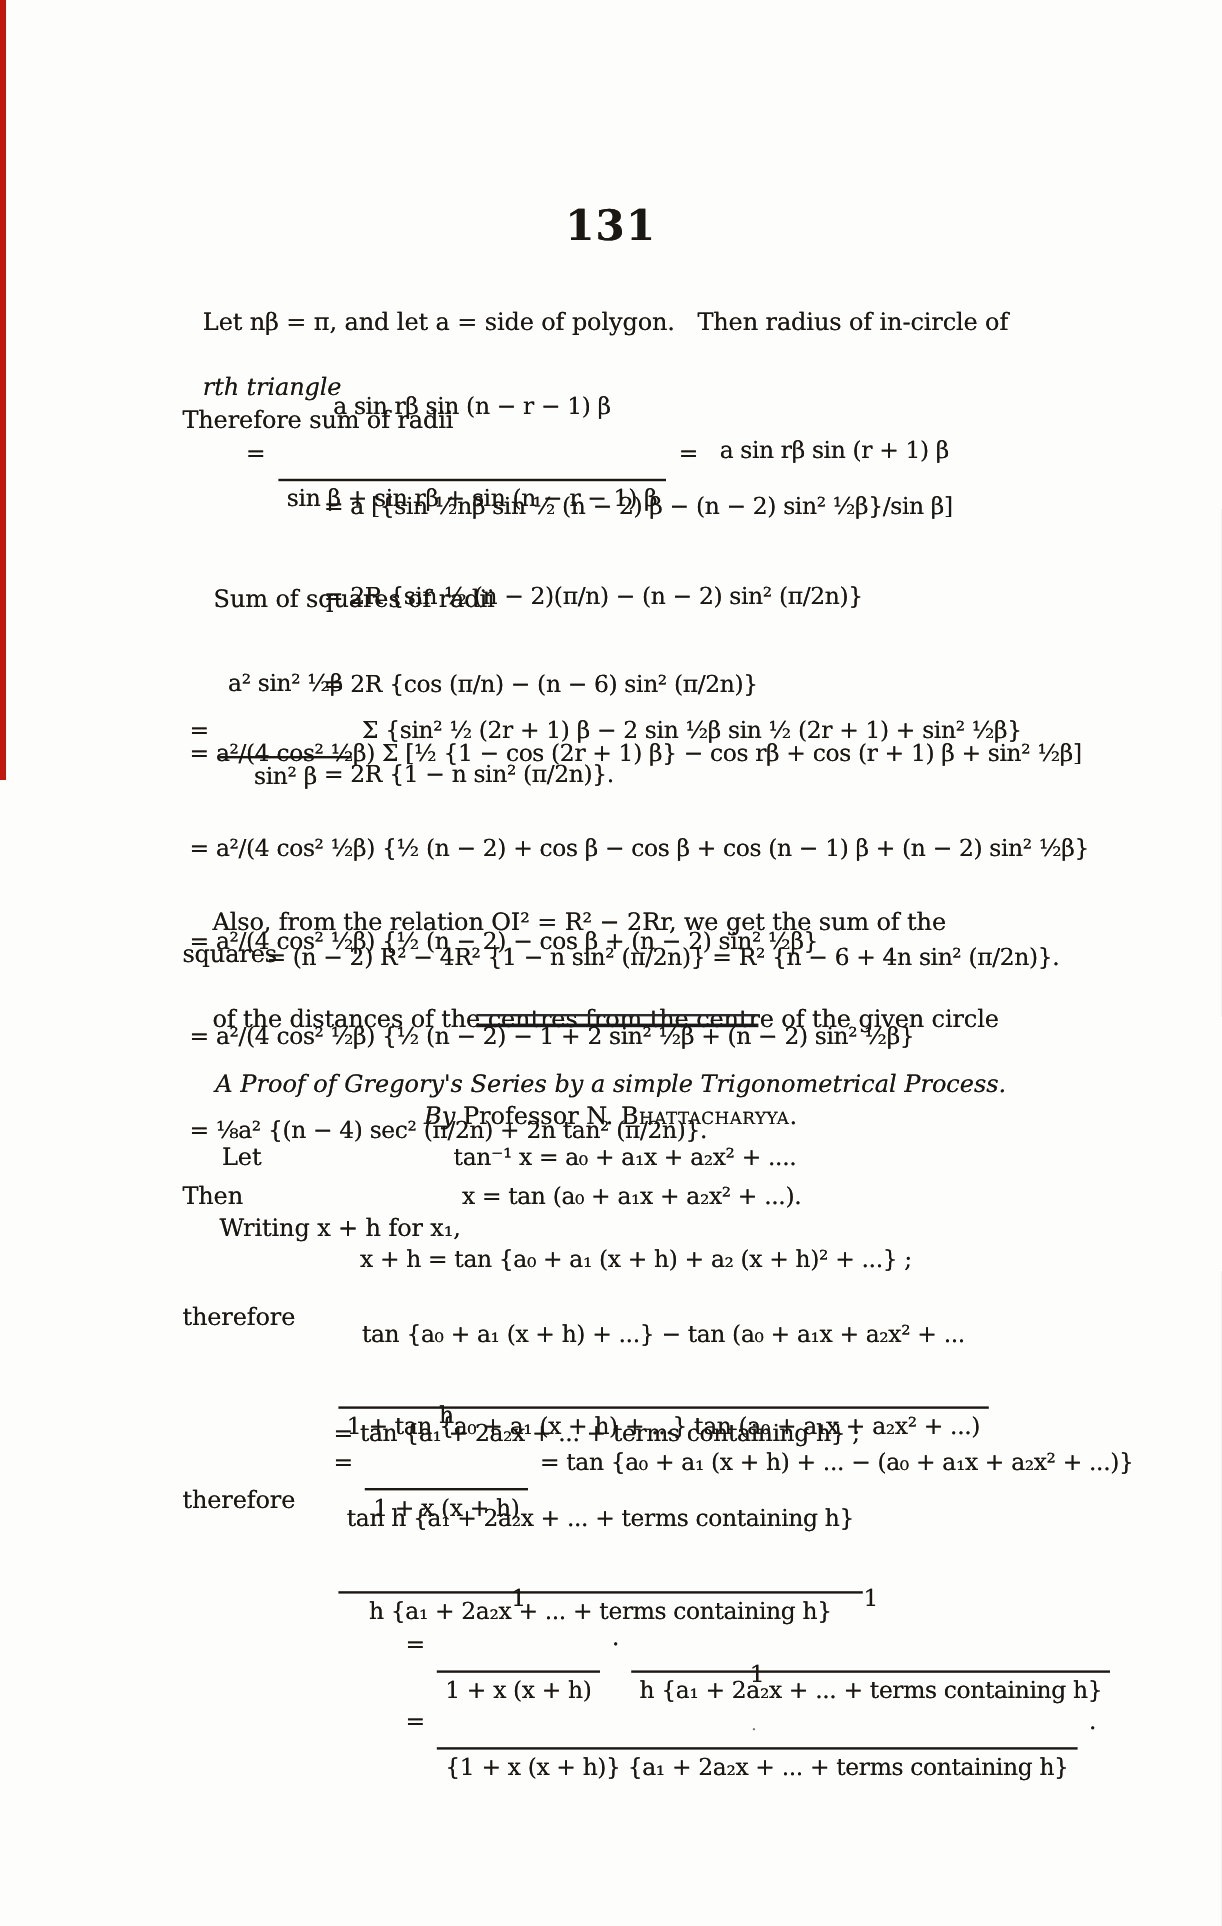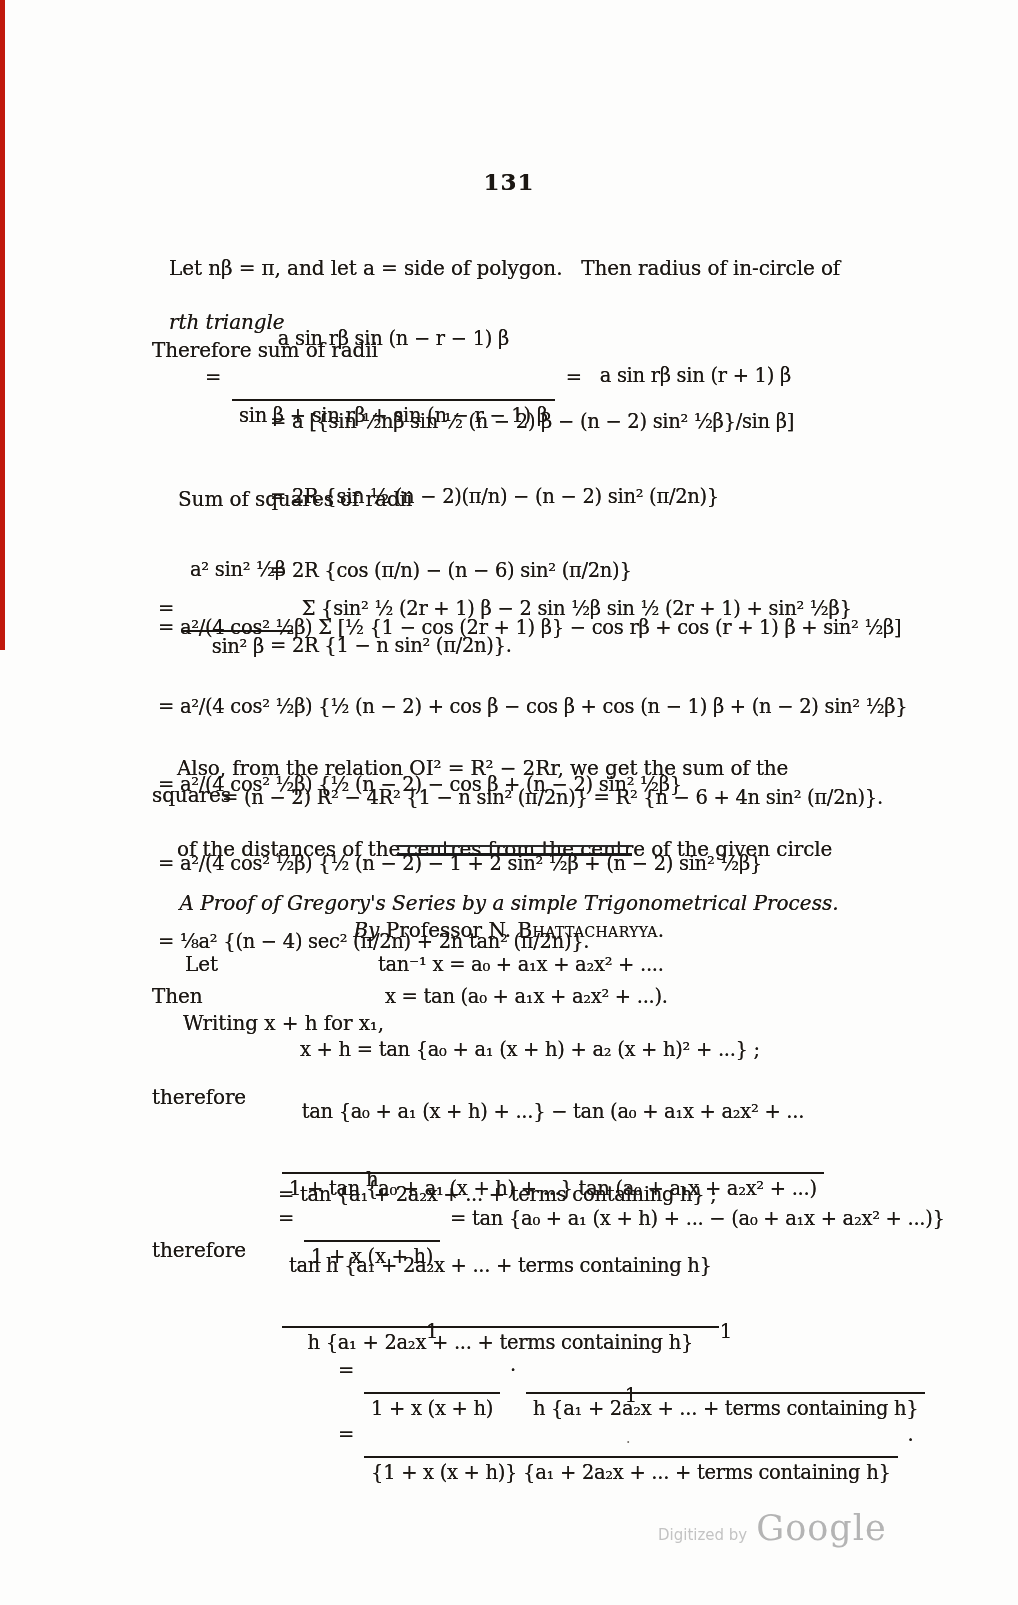--- a/index.html
+++ b/index.html
@@ -9,21 +9,21 @@
     font-family:"DejaVu Serif",serif;color:#1b1713;
     text-shadow:0 0 .5px rgba(25,18,10,.85);
   }
   .abs{position:absolute;}
   .t{font-size:20px;letter-spacing:-.1px;white-space:pre-wrap;line-height:27px;}
   .eq{font-size:19.5px;letter-spacing:-.3px;white-space:pre;}
   .eqrow{display:flex;align-items:center;}
   .frac{display:inline-block;text-align:center;}
   .frac .num{display:block;padding:0 7px 3px;}
   .frac .den{display:block;border-top:2px solid #1b1713;padding:3px 7px 0;}
-  .pageno{width:100%;text-align:center;font-size:23px;font-weight:bold;letter-spacing:1px;}
+  .pageno{width:100%;text-align:center;font-size:35px;font-weight:bold;letter-spacing:1px;}
   .label{font-size:20px;letter-spacing:-.1px;}
   .vlines28 > div{line-height:28.5px;}
   .vlines32 > div{line-height:32.6px;}
   .indent26{text-indent:26px;}
   .indent30{text-indent:30px;}
   .divider{width:235px;height:6px;border-top:2px solid #2b2b2b;border-bottom:3px solid #191919;}
   .sect-title{width:704px;text-align:center;font-style:italic;font-weight:normal;font-size:20px;}
   .byline{width:704px;text-align:center;font-size:20px;}
   .byline .by{font-style:italic;margin-top:29px;}
   .smallcaps{font-variant:small-caps;letter-spacing:.4px;}
@@ -153,18 +153,14 @@
     <span>=</span>
     <span class="frac">
       <span class="num">1</span>
       <span class="den">{1 + x (x + h)} {a₁ + 2a₂x + ... + terms containing h}</span>
     </span>
     <span>.</span>
   </div>
 
   <div class="abs stray-dot" style="top:1430px;left:626px;">.</div>
 
-  <div class="abs watermark" style="top:1508px;left:658px;">
-    <span class="wm-pre">Digitized by</span>
-    <span class="wm-logo">Google</span>
-  </div>
 
 </div>
 
 </body></html>

